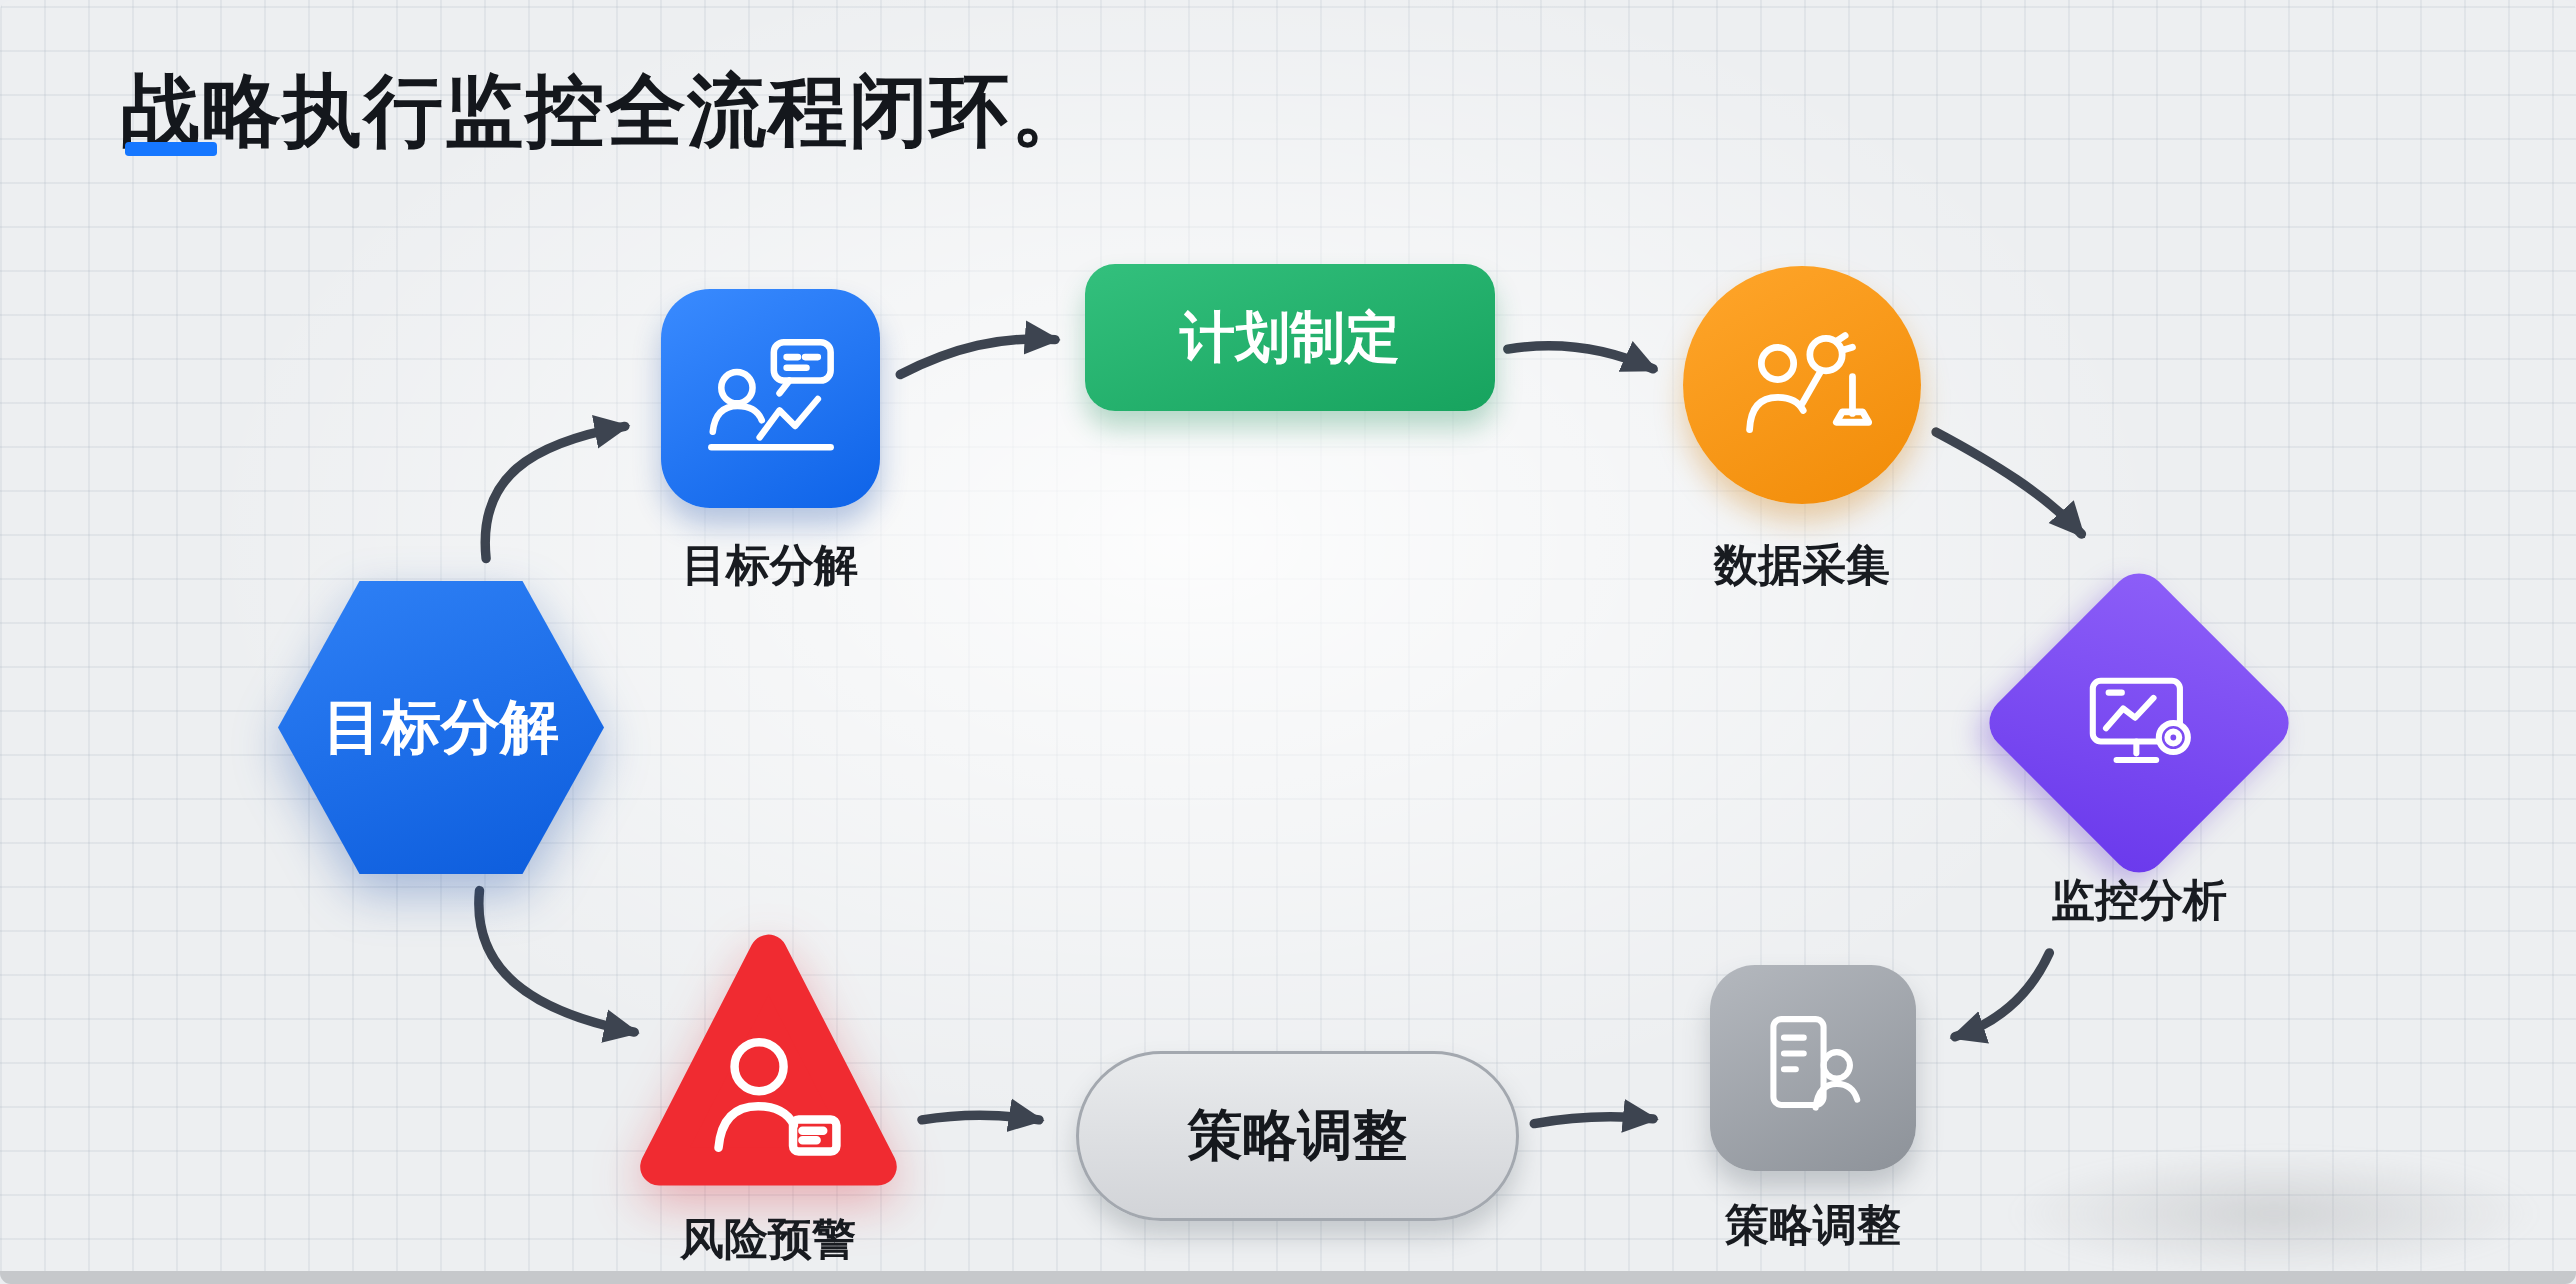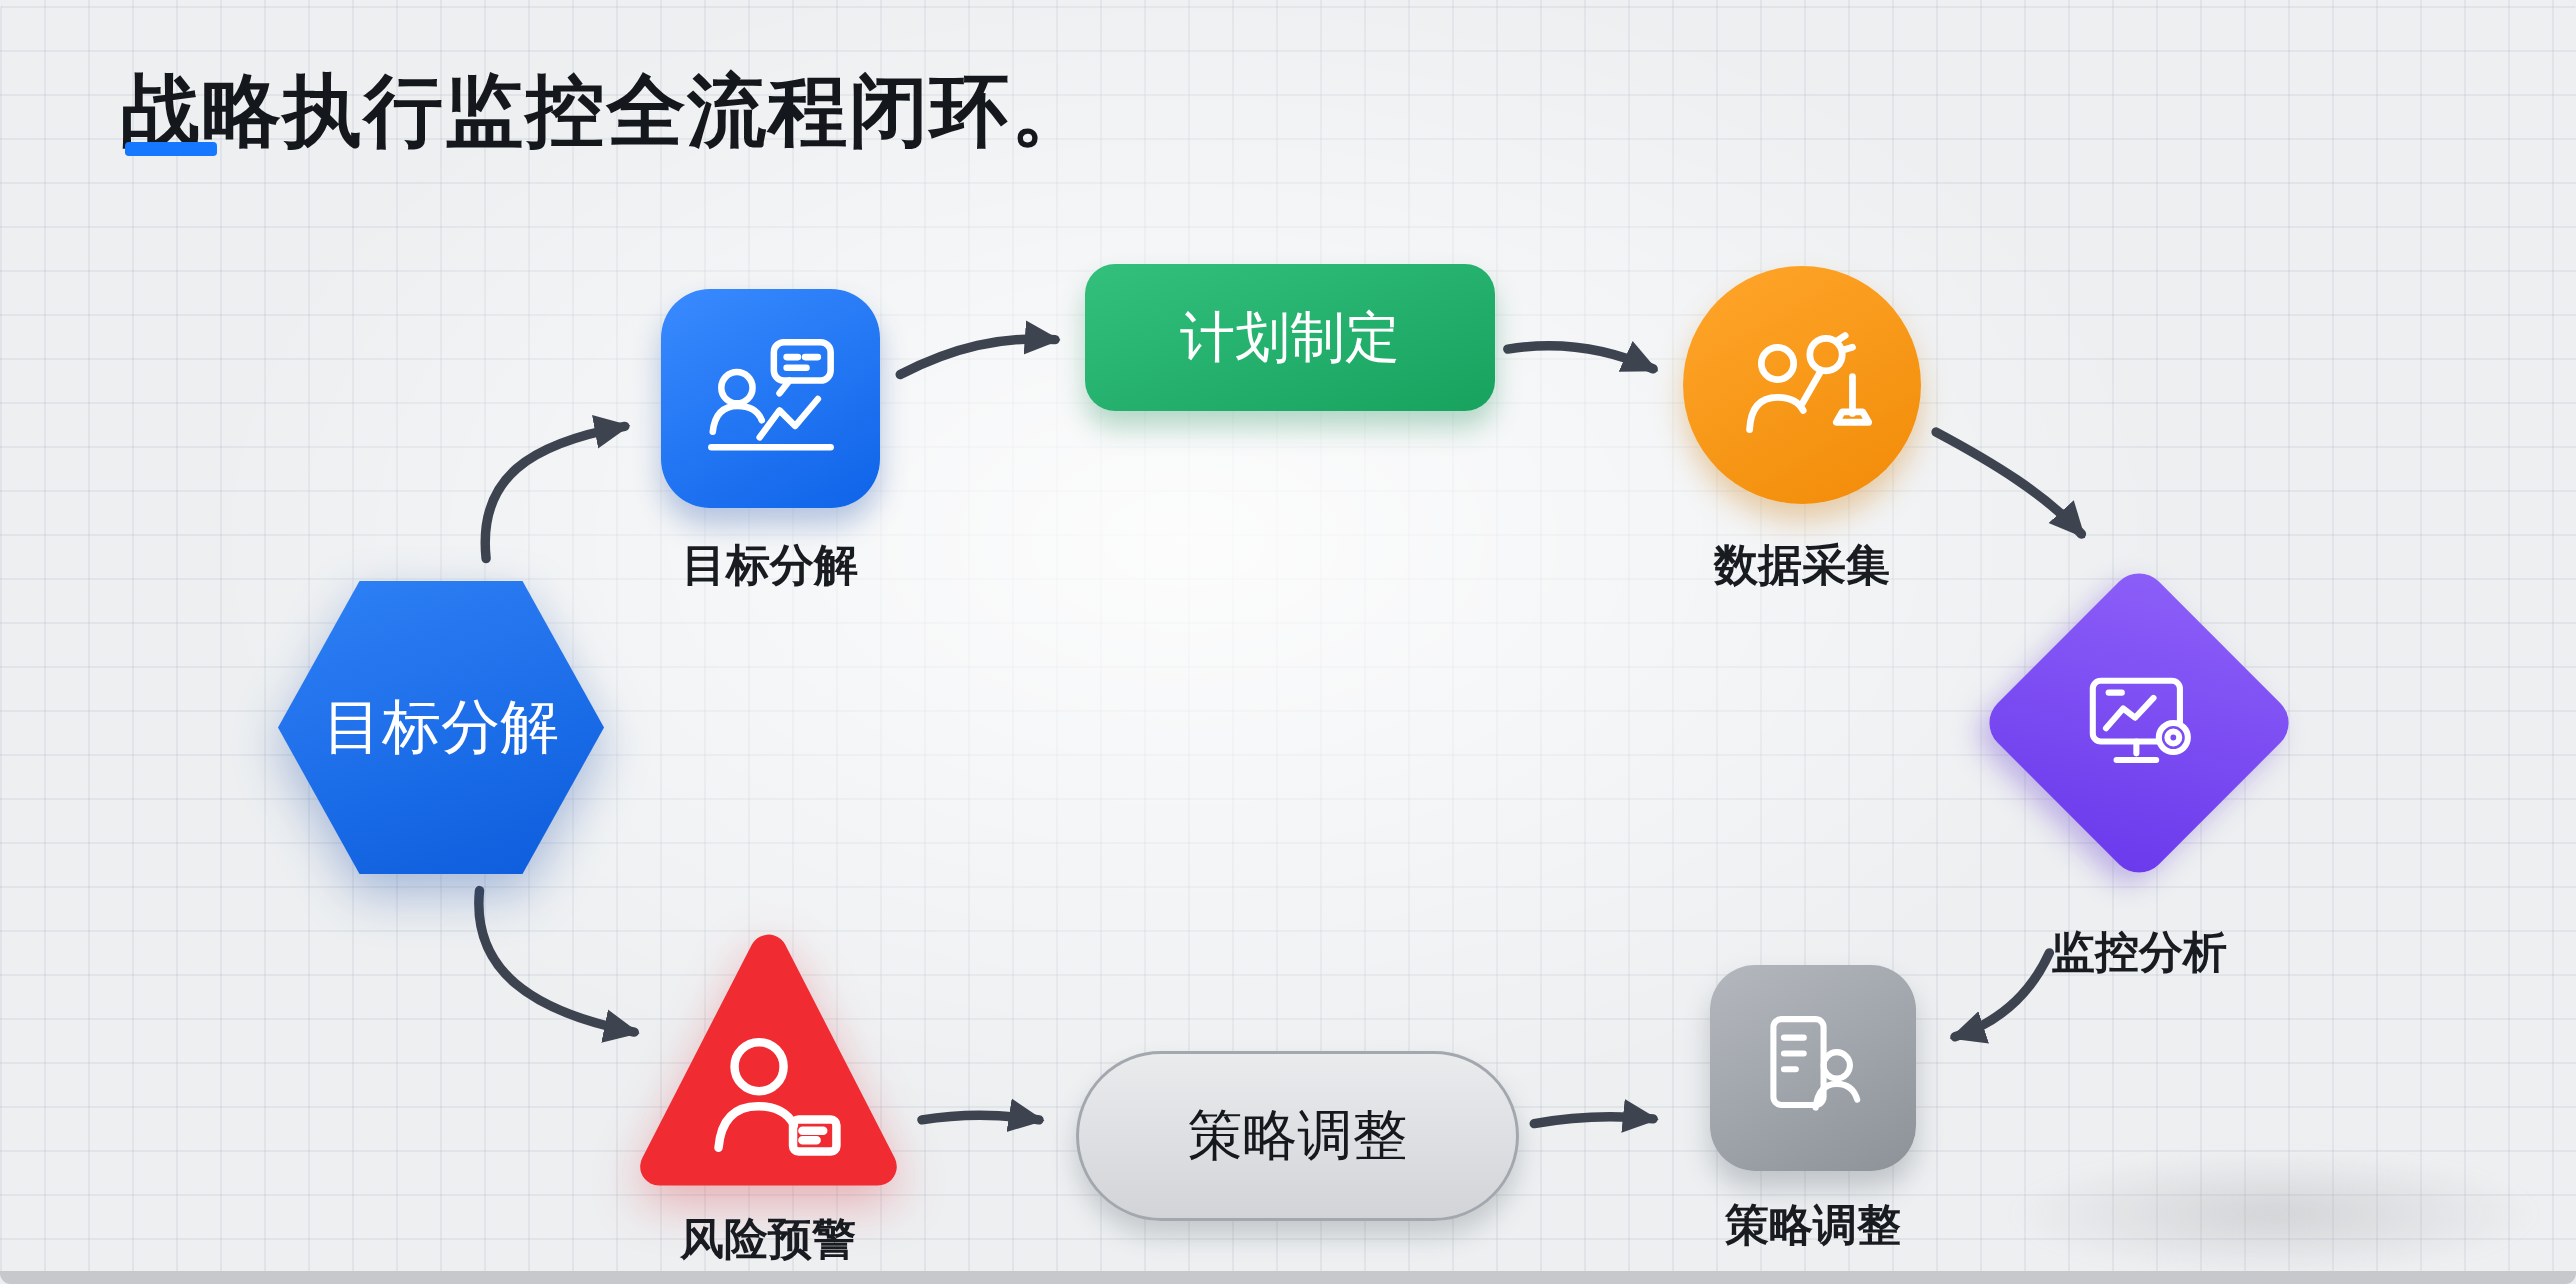--- a/index.html
+++ b/index.html
@@ -16,21 +16,21 @@
   }
   .title{
     position:absolute;left:121px;top:5.7px;
     font-size:79px;font-weight:900;color:#14171c;letter-spacing:1.9px;white-space:nowrap;
   }
   .title-underline{
     position:absolute;left:125px;top:142px;width:92px;height:14px;border-radius:3.8px;
     background:#1677ff;
   }
   .node{position:absolute;}
-  .node-text{font-weight:normal;color:#fff;}
+  .node-text{font-weight:bold;color:#fff;}
   
   .hex-wrap{left:278px;top:581px;width:326px;height:293px;filter:drop-shadow(0 19px 24.5px rgba(30,80,170,.35));}
   .hex{
     width:100%;height:100%;display:flex;align-items:center;justify-content:center;
     clip-path:polygon(25% 0,75% 0,100% 50%,75% 100%,25% 100%,0 50%);
     background:linear-gradient(160deg,#2f81f6,#0c5cdc);
   }
   .hex .node-text{font-size:59px;}
   
   .icon-box{display:flex;align-items:center;justify-content:center;}
@@ -75,21 +75,21 @@
   .pill-gray .node-text{color:#15181d;font-size:55px;}
   
   .triangle-wrap{left:627px;top:923px;width:283px;height:276px;filter:drop-shadow(0 17px 24.5px rgba(220,50,60,.35));}
   
   .caption{
     position:absolute;transform:translateX(-50%);
     font-size:44px;font-weight:600;color:#181b20;white-space:nowrap;
   }
   .cap-goal{left:770px;top:536px;}
   .cap-data{left:1802px;top:536px;}
-  .cap-monitor{left:2139px;top:923px;}
+  .cap-monitor{left:2139px;top:871px;}
   .cap-adjust{left:1813px;top:1196px;}
   .cap-risk{left:768px;top:1210px;}
   
   .arrows{position:absolute;left:0;top:0;width:2576px;height:1284px;pointer-events:none;}
   .arrows path.flow{fill:none;stroke:#3d4450;stroke-width:10;stroke-linecap:round;}
   
   .bottom-bar{position:absolute;left:0;bottom:0;width:100%;height:13.2px;background:#c6c8cb;}
   .smudge{
     position:absolute;right:38px;bottom:9.4px;width:528px;height:123px;
     background:radial-gradient(closest-side,rgba(150,152,155,.30),transparent);

